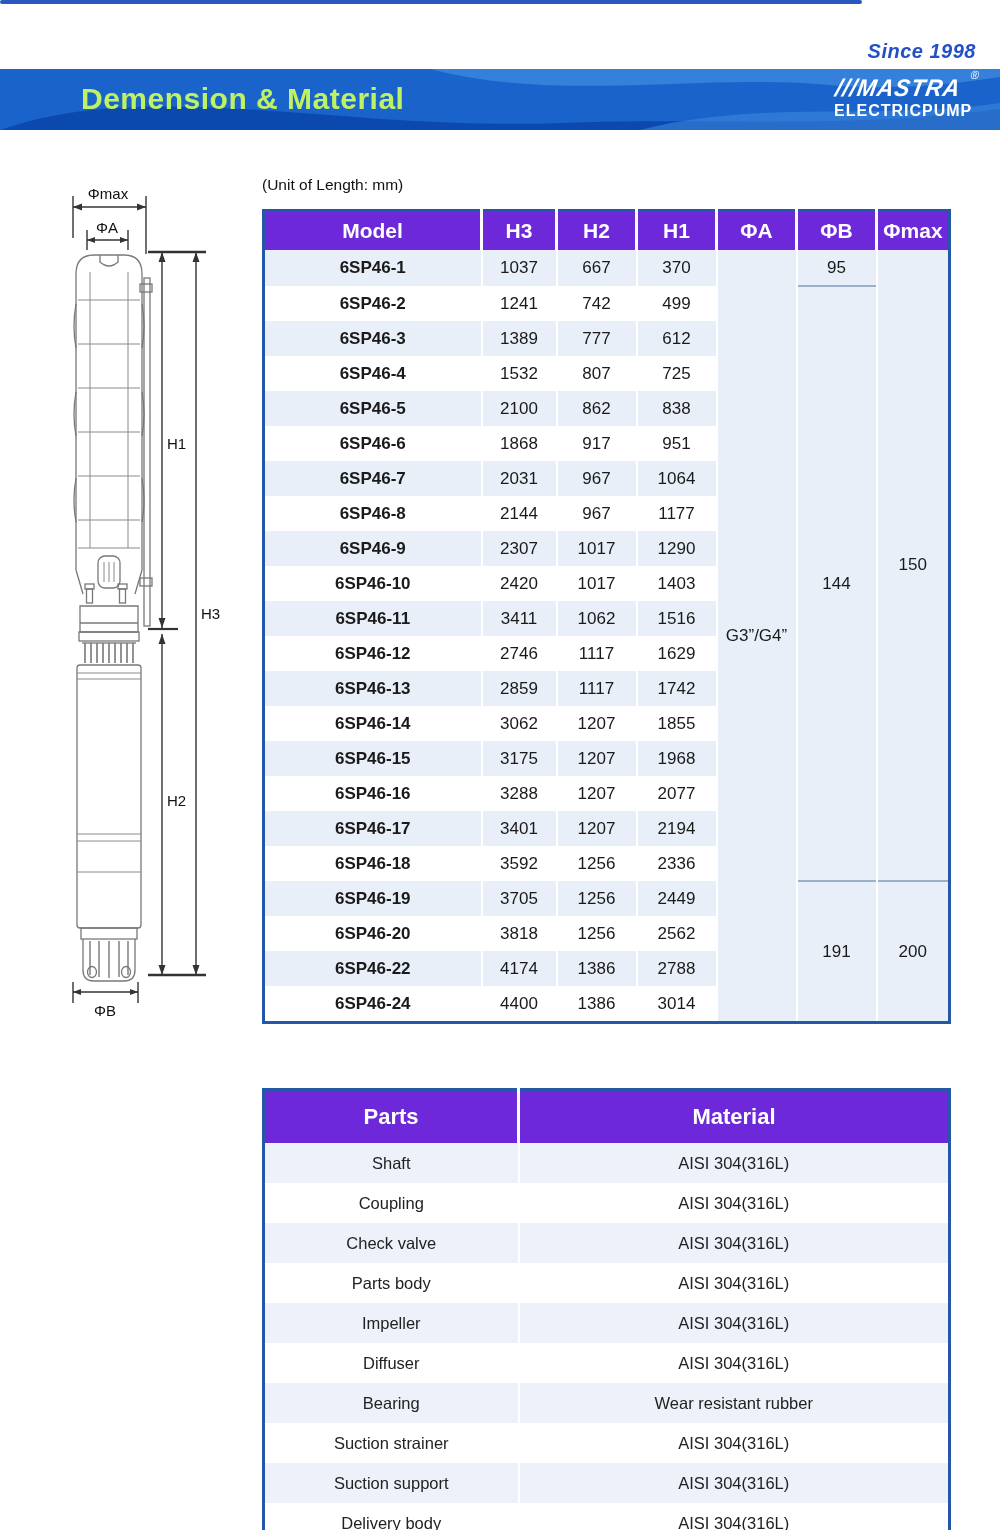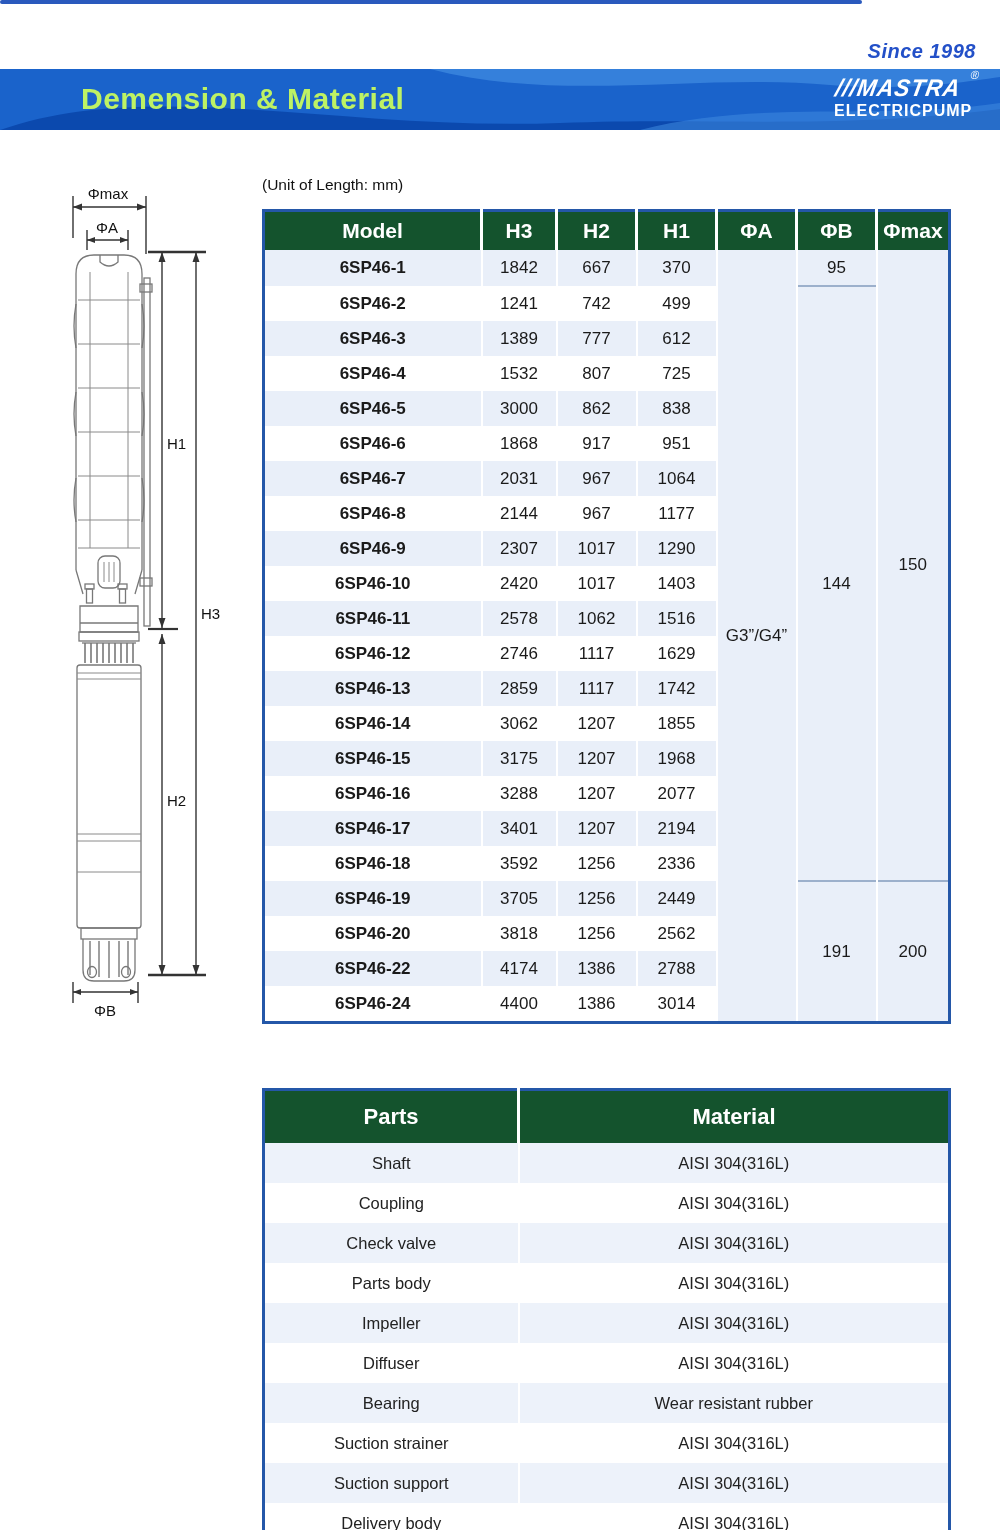--- a/index.html
+++ b/index.html
@@ -58,21 +58,21 @@
   
   .drawing { position:absolute; left:30px; top:182px; }
   .drawing text { font-family:"Liberation Sans", sans-serif; font-size:15px; fill:#111; }
 
   
   table.sheet {
     border-collapse:collapse; table-layout:fixed;
     border:3px solid #2457a8;
   }
   table.sheet th {
-    background:#14532d; color:#ffffff; font-weight:bold;
+    background:#6d28d9; color:#ffffff; font-weight:bold;
     border-left:3px solid #ffffff; padding:0; text-align:center;
   }
   table.sheet th:first-child { border-left:none; }
   table.sheet td {
     border-left:2px solid #ffffff; padding:0; text-align:center;
     color:#1a1a1a; background:#ffffff;
   }
   table.sheet td:first-child { border-left:none; }
 
   
@@ -252,21 +252,21 @@
         <th>H2</th>
         <th>H1</th>
         <th>ΦA</th>
         <th>ΦB</th>
         <th>Φmax</th>
       </tr>
     </thead>
   <tbody id="dim-body">
       <tr>
         <td class="model">6SP46-1</td>
-        <td>1842</td>
+        <td>1037</td>
         <td>667</td>
         <td>370</td>
         <td class="merged" rowspan="22">G3”/G4”</td>
         <td class="merged" rowspan="1">95</td>
         <td class="merged" rowspan="18">150</td>
       </tr>
       <tr>
         <td class="model">6SP46-2</td>
         <td>1241</td>
         <td>742</td>
@@ -280,21 +280,21 @@
         <td>612</td>
       </tr>
       <tr>
         <td class="model">6SP46-4</td>
         <td>1532</td>
         <td>807</td>
         <td>725</td>
       </tr>
       <tr>
         <td class="model">6SP46-5</td>
-        <td>3000</td>
+        <td>2100</td>
         <td>862</td>
         <td>838</td>
       </tr>
       <tr>
         <td class="model">6SP46-6</td>
         <td>1868</td>
         <td>917</td>
         <td>951</td>
       </tr>
       <tr>
@@ -316,21 +316,21 @@
         <td>1290</td>
       </tr>
       <tr>
         <td class="model">6SP46-10</td>
         <td>2420</td>
         <td>1017</td>
         <td>1403</td>
       </tr>
       <tr>
         <td class="model">6SP46-11</td>
-        <td>2578</td>
+        <td>3411</td>
         <td>1062</td>
         <td>1516</td>
       </tr>
       <tr>
         <td class="model">6SP46-12</td>
         <td>2746</td>
         <td>1117</td>
         <td>1629</td>
       </tr>
       <tr>

